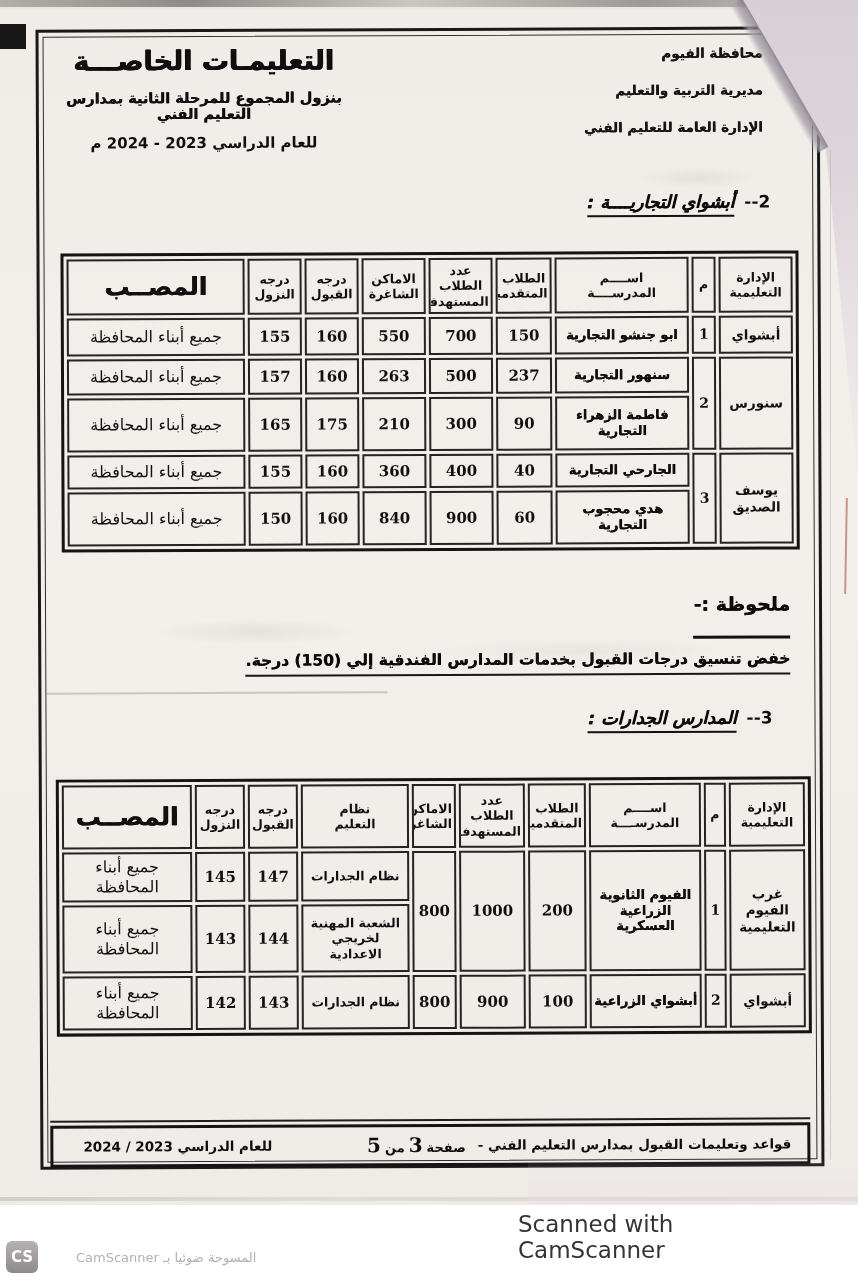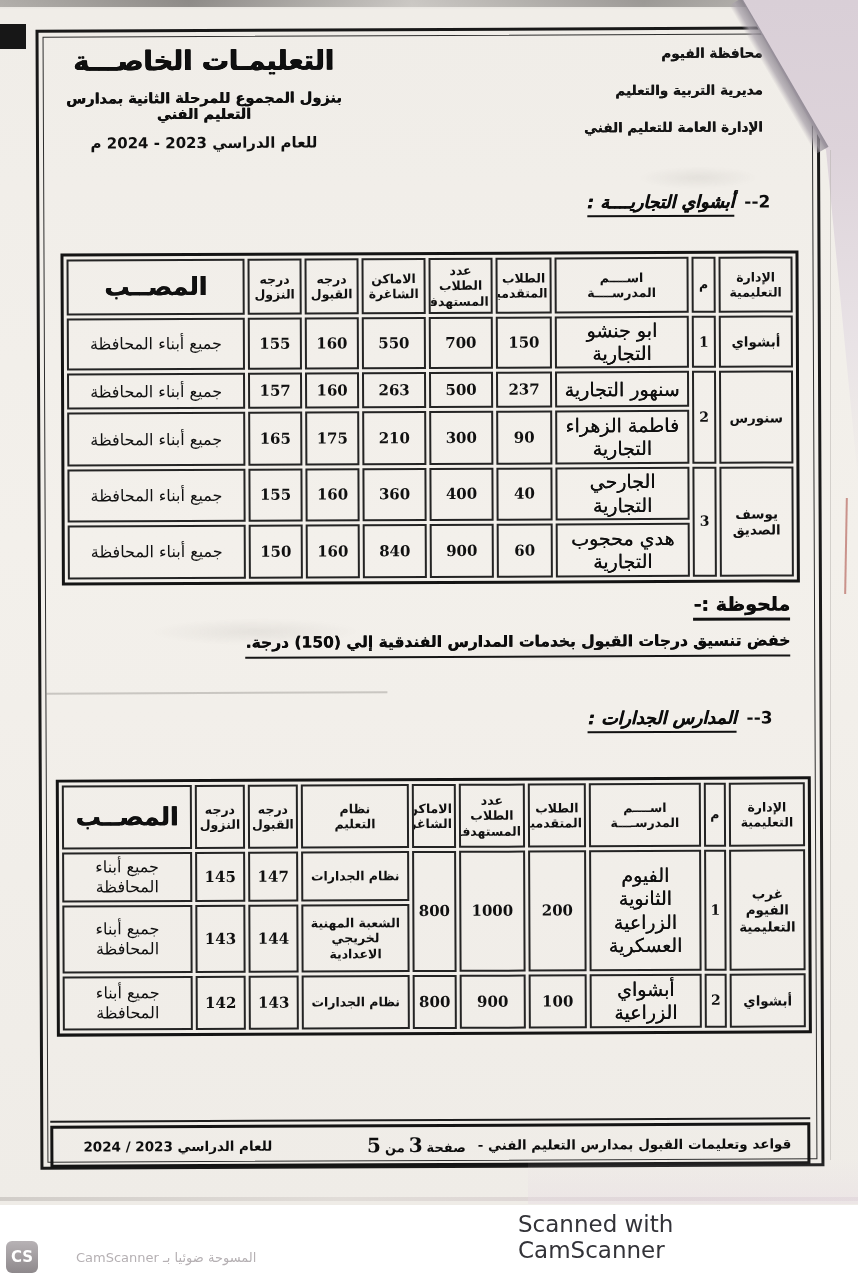--- a/index.html
+++ b/index.html
@@ -57,30 +57,30 @@
   
   table.t { position:absolute; table-layout:fixed; border-collapse:separate; border-spacing:3px;
             border:3px solid #141414; color:#101010; }
   table.t th, table.t td { border:2px solid #242424; text-align:center; vertical-align:middle;
                            padding:1px 2px; line-height:1.22; overflow:hidden; }
   table.t th { white-space:pre-line; font-size:12.5px; font-weight:bold; }
   .t1 { left:62px; top:252px; width:738px; }
   .t2 { left:55px; top:778px; width:755px; }
   .catch-head { font-size:25px !important; font-weight:bold; text-shadow:.6px 0 0 #000; }
   .num-cell { font-size:15px; font-weight:bold; font-family:"DejaVu Serif", serif; }
-  .school-cell { font-size:19px; font-weight:normal; text-shadow:.3px 0 0 #000; }
+  .school-cell { font-size:13px; font-weight:bold; text-shadow:.3px 0 0 #000; }
   .admin-cell { font-size:13.5px; font-weight:bold; }
   .ord-cell { font-size:14px; font-weight:bold; font-family:"DejaVu Serif", serif; }
   .catch-cell { font-size:16px; font-weight:normal; }
   .sys-cell { font-size:12.5px; font-weight:bold; }
 
   
   .note { position:absolute; right:68px; top:594px; width:580px; text-align:right; color:#0c0c0c; }
   .note-heading { display:inline-block; font-size:19px; font-weight:bold; text-shadow:.6px 0 0 #000;
-                  border-bottom:3px solid #111; padding-bottom:3px; }
+                  border-bottom:3px solid #111; padding-bottom:21px; }
   .note-body { display:inline-block; margin-top:11px; font-size:15.5px; font-weight:bold;
                text-shadow:.4px 0 0 #000; border-bottom:2px solid #161616; padding-bottom:5px; }
 
   .faint-line { position:absolute; left:45px; top:691px; width:342px; height:2px; background:#8d8a85; opacity:.4; }
   .blob { position:absolute; filter:blur(1px); opacity:.5; }
   .b1 { left:150px; top:618px; width:210px; height:26px;
         background:radial-gradient(ellipse, rgba(120,115,110,.22), transparent 70%); }
   .b2 { left:430px; top:640px; width:300px; height:22px;
         background:radial-gradient(ellipse, rgba(120,115,110,.16), transparent 70%); }
   .b3 { left:640px; top:168px; width:120px; height:22px;

